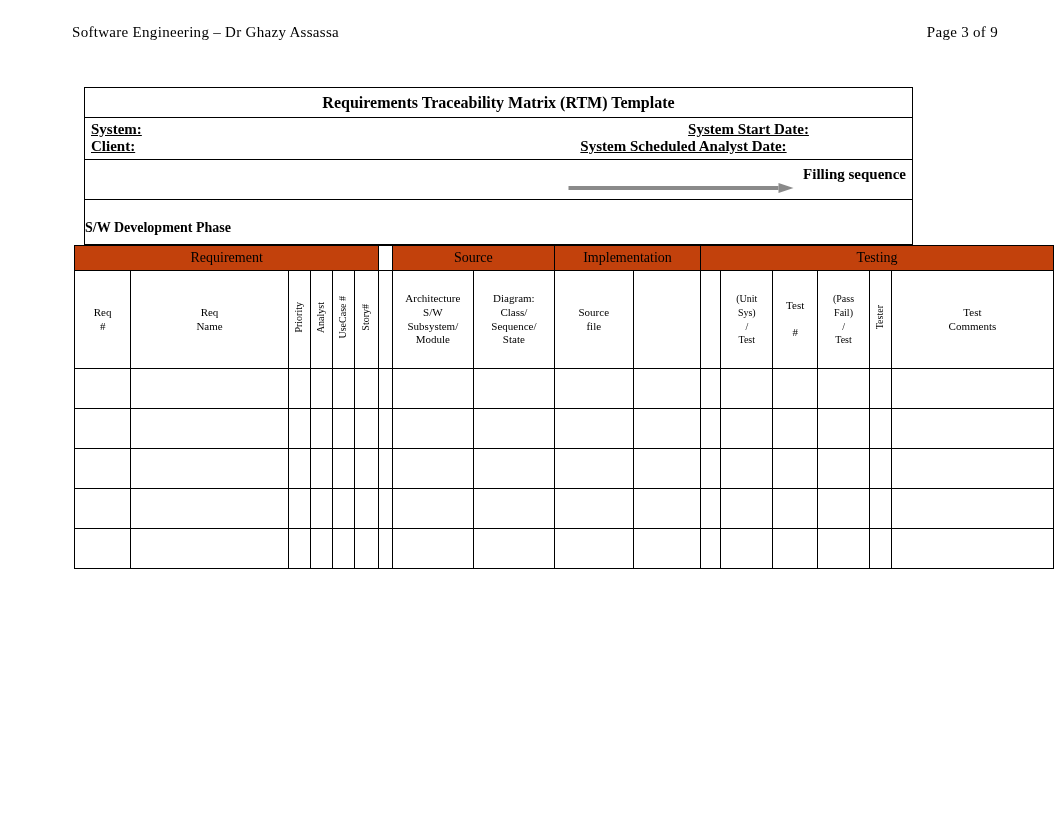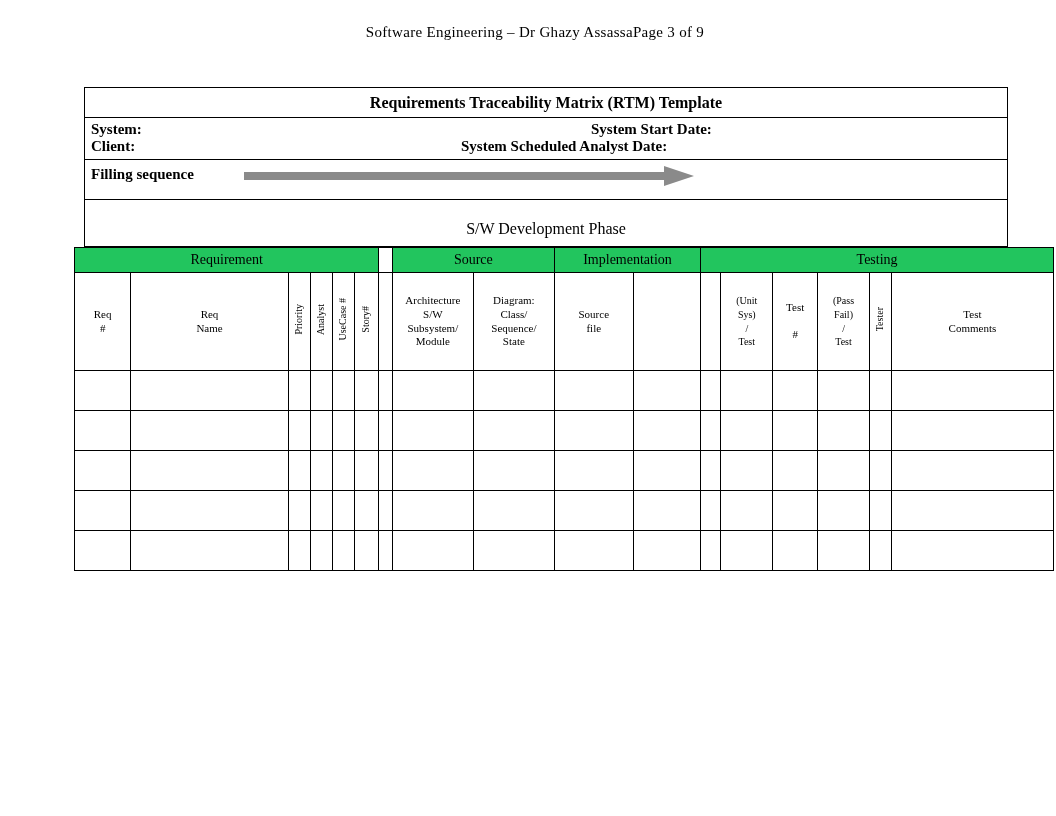--- a/index.html
+++ b/index.html
@@ -14,63 +14,64 @@
     position: relative;
   }
   .page {
     position: relative;
     width: 1056px;
     height: 816px;
     padding: 24px 0 0 0;
   }
   .hdr {
     display: flex;
-    justify-content: center;
+    justify-content: space-between;
     font-size: 15px;
     padding: 0 58px 0 72px;
     margin-bottom: 46px;
     letter-spacing: 0.3px;
   }
   .outer {
     margin-left: 84px;
-    width: 924px;
+    width: 829px;
     border: 1px solid #000;
   }
   .title {
     text-align: center;
     font-weight: bold;
     font-size: 16px;
     padding: 6px 0 5px 0;
     border-bottom: 1px solid #000;
   }
   .metarow {
     display: flex;
     font-weight: bold;
     font-size: 15px;
     padding: 3px 6px 4px 6px;
     border-bottom: 1px solid #000;
+    text-decoration: underline;
   }
   .metarow .left { width: 300px; }
-  .metarow .right { flex: 1; }
+  .metarow .right { flex: 1; text-align: center; }
   .metarow .right div:first-child { padding-left: 200px; }
   .metarow .right div:last-child { padding-left: 70px; }
   .fillrow {
     display: flex;
-    align-items: flex-start;
+    align-items: flex-end;
     border-bottom: 1px solid #000;
     padding: 6px 6px 6px 6px;
     font-weight: bold;
     font-size: 15px;
     height: 40px;
+    flex-direction: column;
   }
   .arrow-svg { margin-left: 50px; }
   .phase {
-    text-align: center;
-    font-weight: normal;
-    font-size: 16px;
+    font-weight: bold;
+    font-size: 14px;
     padding: 20px 0 8px 0;
   }
 
   
   .tbl-wrap {
     margin-left: 74px;
     width: 980px;
     position: relative;
   }
   table.rtm {
@@ -79,21 +80,21 @@
     font-size: 12px;
   }
   table.rtm th, table.rtm td {
     border: 1px solid #000;
     padding: 2px 3px;
     text-align: center;
     vertical-align: middle;
     font-weight: normal;
   }
   tr.grp th {
-    background: #22c55e;
+    background: #c2410c;
     font-size: 14px;
     padding: 4px 0;
   }
   tr.sub th {
     font-size: 11px;
     height: 98px;
     line-height: 1.25;
   }
   .vtxt {
     writing-mode: vertical-rl;

